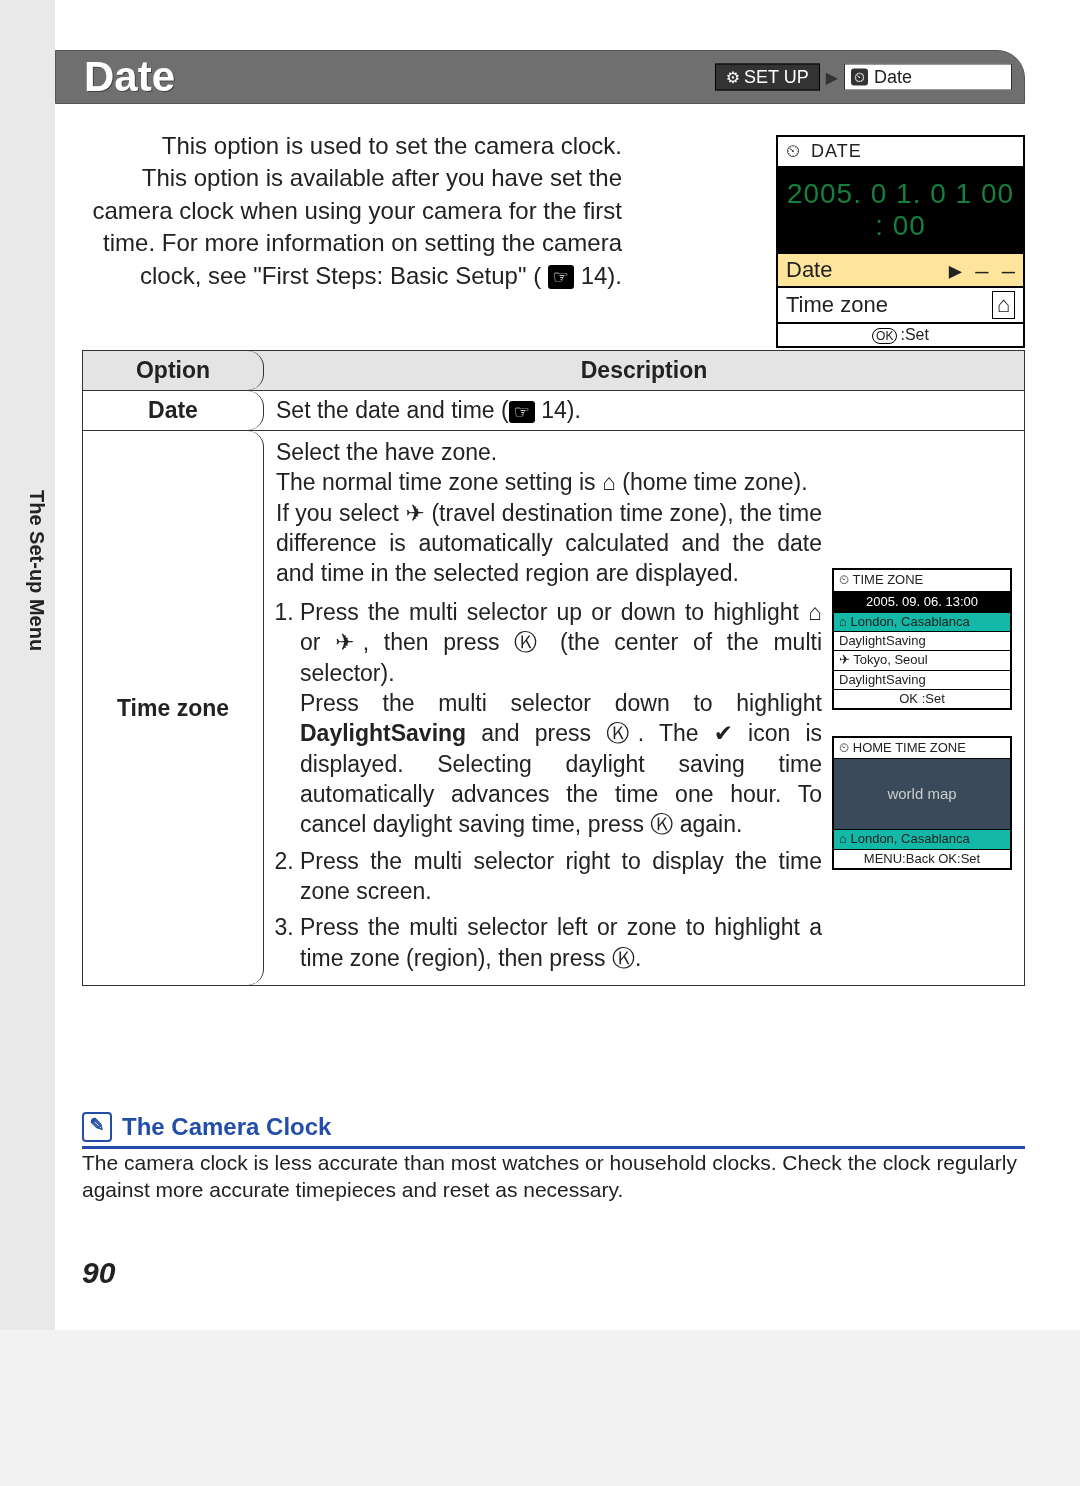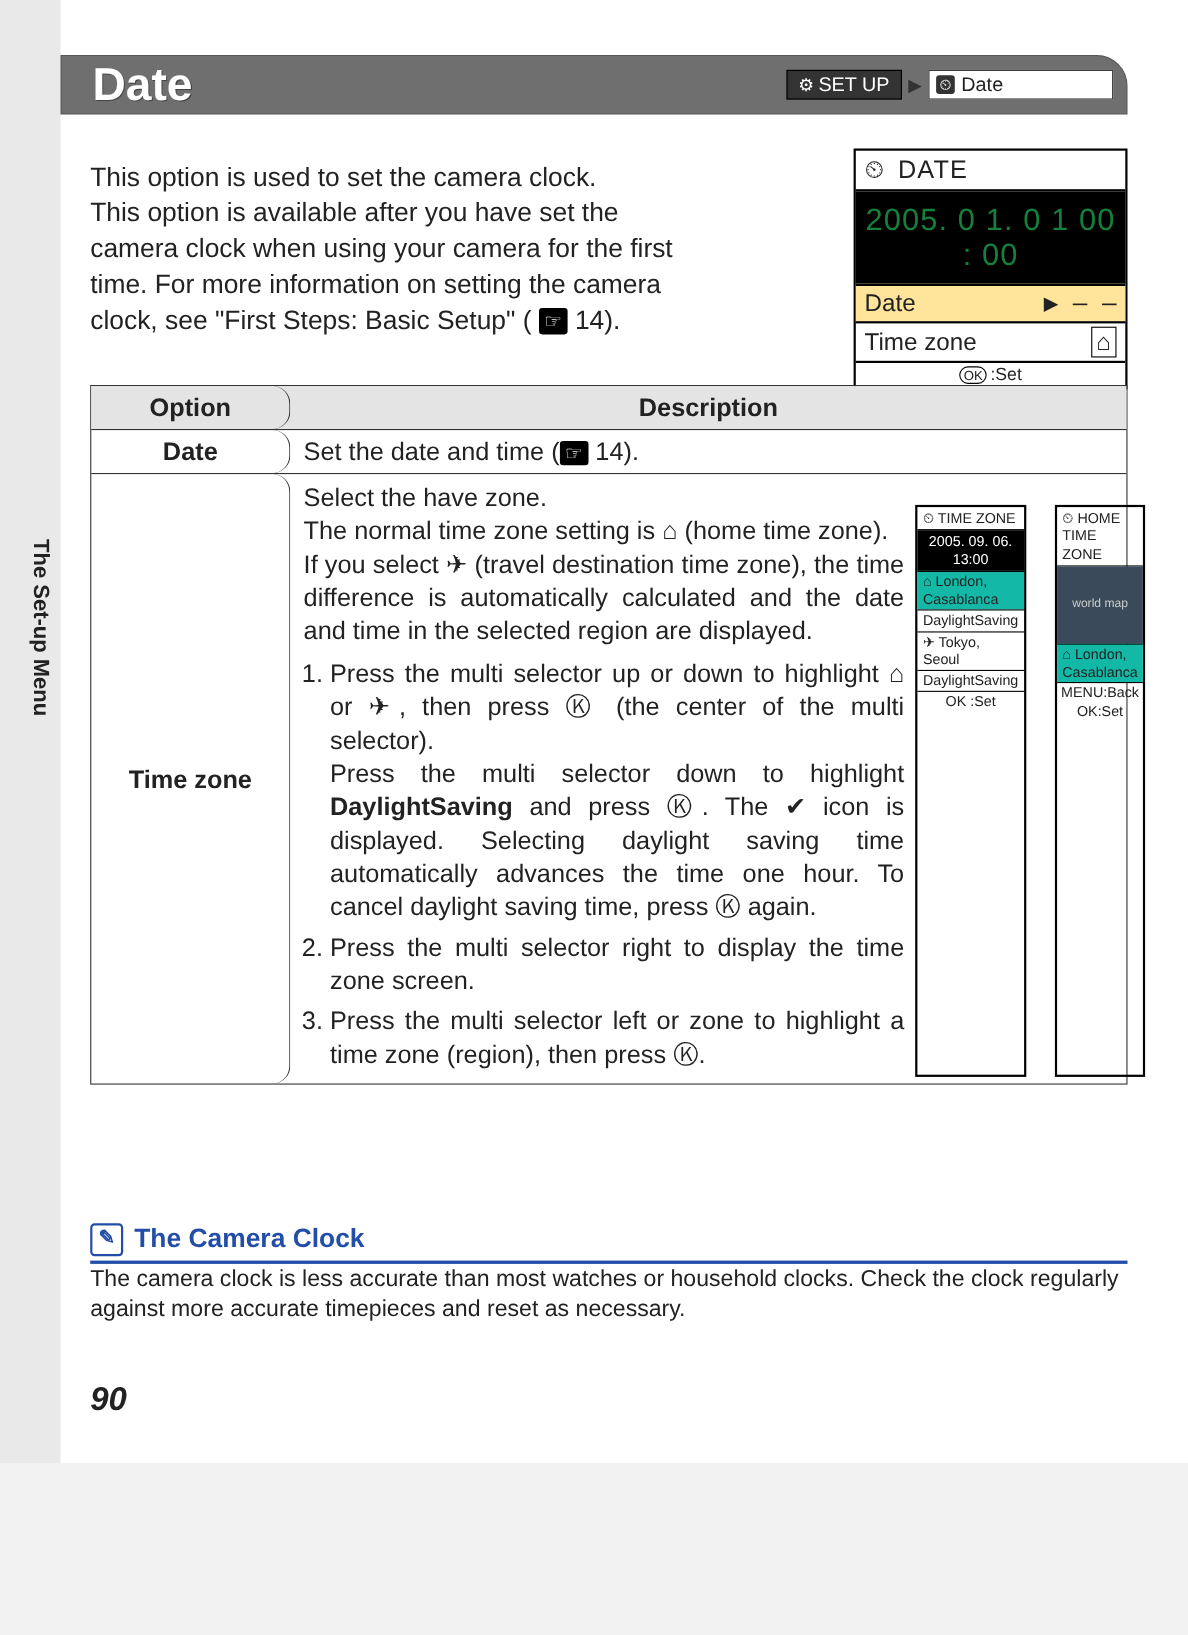--- a/index.html
+++ b/index.html
@@ -74,40 +74,41 @@
     min-width: 150px;
   }
   .bc-chip-light .icon {
     margin-right: 6px;
     background:#333;color:#fff;border-radius:3px;padding:0 3px;font-size:14px;
   }
 
   
   .body-text {
     position: absolute;
-    left: 82px; top: 146px;
+    left: 82px; top: 130px;
     width: 540px;
     font-size: 24px;
     line-height: 1.35;
+    text-align: right;
   }
   .icon-inline {
     display: inline-block;
     background:#000;color:#fff;border-radius:3px;
     padding:0 5px;font-size:18px;vertical-align:middle;
   }
 
   
   .sample {
     position: absolute;
     right: 55px; top: 135px;
     width: 245px;
     border: 2px solid #000;
   }
   .sample-hdr {
-    font-size: 23px; font-weight: normal;
+    font-size: 18px; font-weight: normal;
     letter-spacing: 1px;
     padding: 4px 8px;
     border-bottom: 2px solid #000;
   }
   .sample-hdr .clk { margin-right:4px; }
   .sample-dark {
     background:#000; color:#15803d;
     text-align:center;
     font-size: 28px;
     padding: 10px 4px;
@@ -166,35 +167,36 @@
     display:flex;
   }
   .tz-text {
     flex:1;
     padding-right: 10px;
     text-align: justify;
     line-height: 1.32;
   }
   .tz-imgs {
     width: 180px;
-    display:flex;flex-direction:row;gap:26px;
+    display:flex;flex-direction:column;gap:26px;
     padding-top: 22px;
+    justify-content: center;
   }
   .mini {
     border:2px solid #000;
     font-size: 13px;
     line-height: 1.25;
   }
   .mini .m-hdr{padding:2px 5px;border-bottom:1px solid #000;}
   .mini .m-row{padding:1px 5px;border-top:1px solid #000;}
   .mini .m-dark{background:#000;color:#fff;text-align:center;padding:2px 4px;}
   .mini .m-hl{background:#14b8a6;}
   .mini .m-map{
     background:#3a4a5a;height:70px;display:flex;align-items:center;justify-content:center;
-    color:#ccc;font-size:11px;
+    color:#ccc;font-size:15px;
   }
   .mini .m-foot{text-align:center;padding:1px 0;border-top:1px solid #000;}
 
   ol.steps {
     margin: 8px 0 0 0;
     padding-left: 24px;
   }
   ol.steps li { margin-bottom: 6px; text-align: justify;}
 
   .sym {

